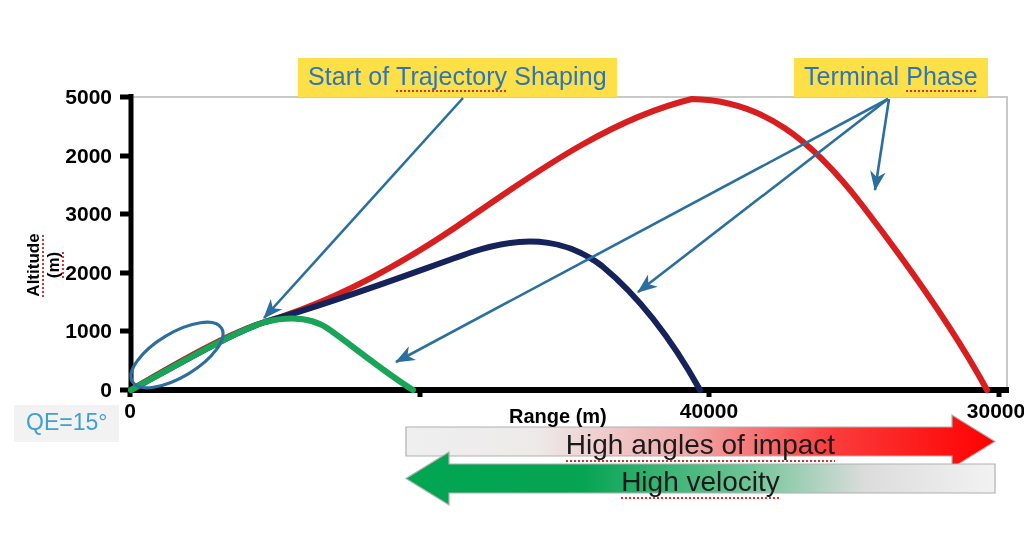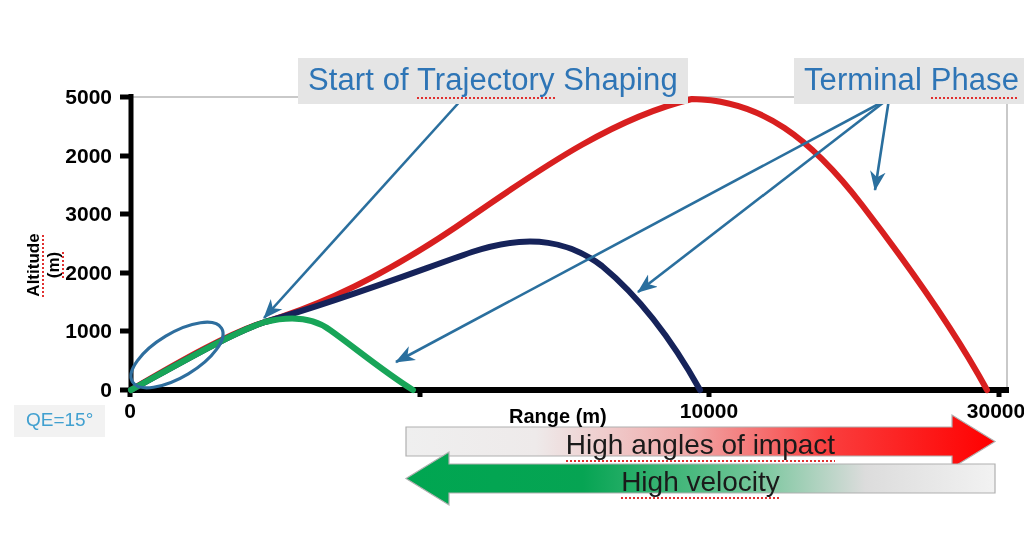--- a/index.html
+++ b/index.html
@@ -10,40 +10,40 @@
     overflow:hidden;
     position:relative;
   }
   #stage{position:absolute;left:2px;top:0;width:1024px;height:550px;}
   svg#chart{position:absolute;left:0;top:0;width:1024px;height:550px;}
 
   .lbl{position:absolute;white-space:nowrap;}
 
   
   .callout{
-    background:#e5e5e5;
+    background:#fde047;
     color:#2e75b6;
-    font-size:31px;
+    font-size:25px;
     line-height:1.15;
     padding:4px 10px 6px 10px;
     letter-spacing:.1px;
   }
   .callout .sp{
     background-image:linear-gradient(to right,#e03030 0,#e03030 2px,transparent 2px,transparent 4px);
     background-repeat:repeat-x;
     background-size:4px 2px;
     background-position:0 100%;
     padding-bottom:2px;
   }
 
   
   #qe-box{
     left:12px;top:405px;
     background:#f2f2f2;color:#41a0d0;
-    font-size:19px;padding:4px 12px 6px 12px;
+    font-size:23px;padding:4px 12px 6px 12px;
   }
 
   
   .tick{
     position:absolute;color:#000;font-weight:bold;font-size:21px;white-space:nowrap;
   }
   .ytick{text-align:right;}
   .xtick{text-align:center;}
 
   #xaxis-title{
@@ -161,21 +161,21 @@
   </svg>
 
   <div class="tick ytick" style="left:28px;top:85px;width:82px;">5000</div>
   <div class="tick ytick" style="left:28px;top:144px;width:82px;">2000</div>
   <div class="tick ytick" style="left:28px;top:202px;width:82px;">3000</div>
   <div class="tick ytick" style="left:28px;top:261px;width:82px;">2000</div>
   <div class="tick ytick" style="left:28px;top:319px;width:82px;">1000</div>
   <div class="tick ytick" style="left:28px;top:378px;width:82px;">0</div>
 
   <div class="tick xtick" style="left:108px;top:399px;width:40px;">0</div>
-  <div class="tick xtick" style="left:652px;top:399px;width:110px;">10000</div>
+  <div class="tick xtick" style="left:652px;top:399px;width:110px;">40000</div>
   <div class="tick xtick" style="left:939px;top:399px;width:110px;">30000</div>
 
   <div id="xaxis-title">Range (m)</div>
   <div id="yaxis-title"><span class="sp">Altitude (m)</span></div>
 
   <div class="lbl callout" id="callout-start" style="left:296px;top:58px;">
     <span>Start of </span><span class="sp">Trajectory</span><span> Shaping</span>
   </div>
 
   <div class="lbl callout" id="callout-terminal" style="left:792px;top:58px;">

